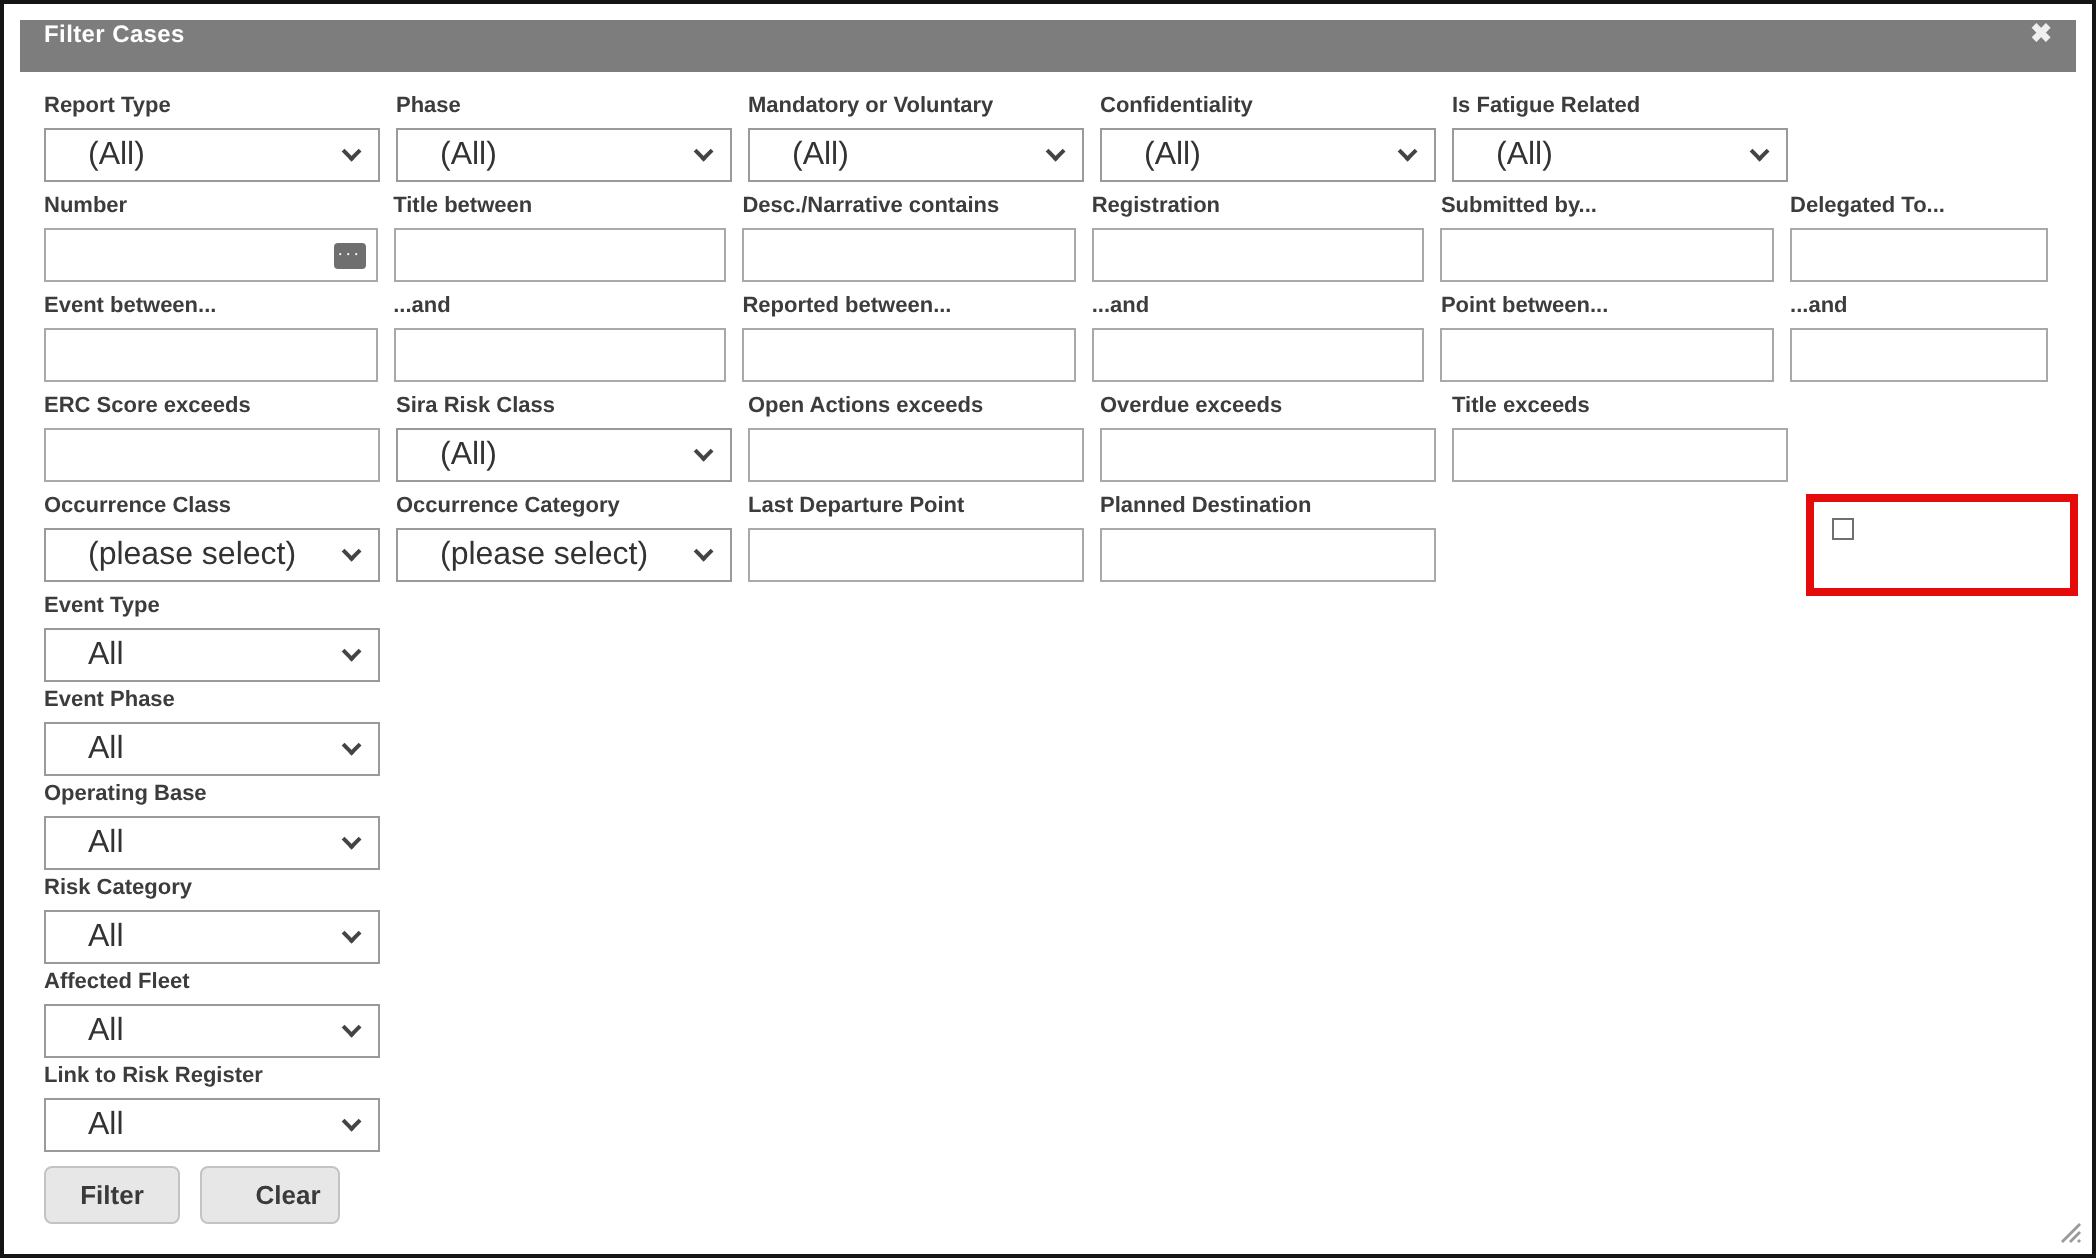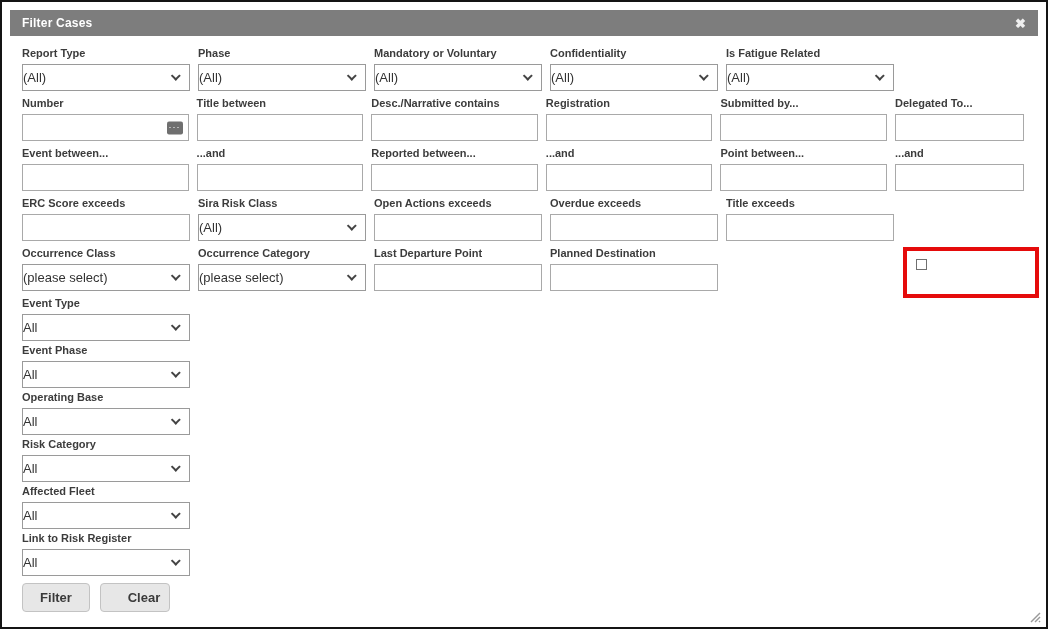--- a/index.html
+++ b/index.html
@@ -16,21 +16,20 @@
   }
 
   
   .titlebar {
     position: absolute;
     left: 8px; top: 8px; right: 8px;
     height: 26px;
     background: #7d7d7d;
     color: #ffffff;
     display: flex;
-    align-items: center;
     padding: 0 12px;
   }
   .titlebar .title { font-size: 12px; font-weight: bold; letter-spacing: .2px; }
   .titlebar .close {
     margin-left: auto;
     font-size: 13px;
     font-weight: bold;
     color: #efefef;
     cursor: pointer;
     line-height: 1;
@@ -80,22 +79,22 @@
     letter-spacing: 1px;
   }
   .fselect {
     width: 100%;
     height: 27px;
     border: 1px solid #9a9a9a;
     background: #fff;
     display: flex;
     align-items: center;
     justify-content: space-between;
-    padding: 0 9px 0 0;
-    font-size: 13px;
+    padding: 0 9px 0 21px;
+    font-size: 16px;
     color: #333;
     cursor: pointer;
   }
   .chev {
     width: 7px; height: 7px;
     border-left: 2px solid #444;
     border-bottom: 2px solid #444;
     transform: rotate(-45deg) translateY(-1px);
     margin-top: -2px;
     flex: 0 0 auto;

